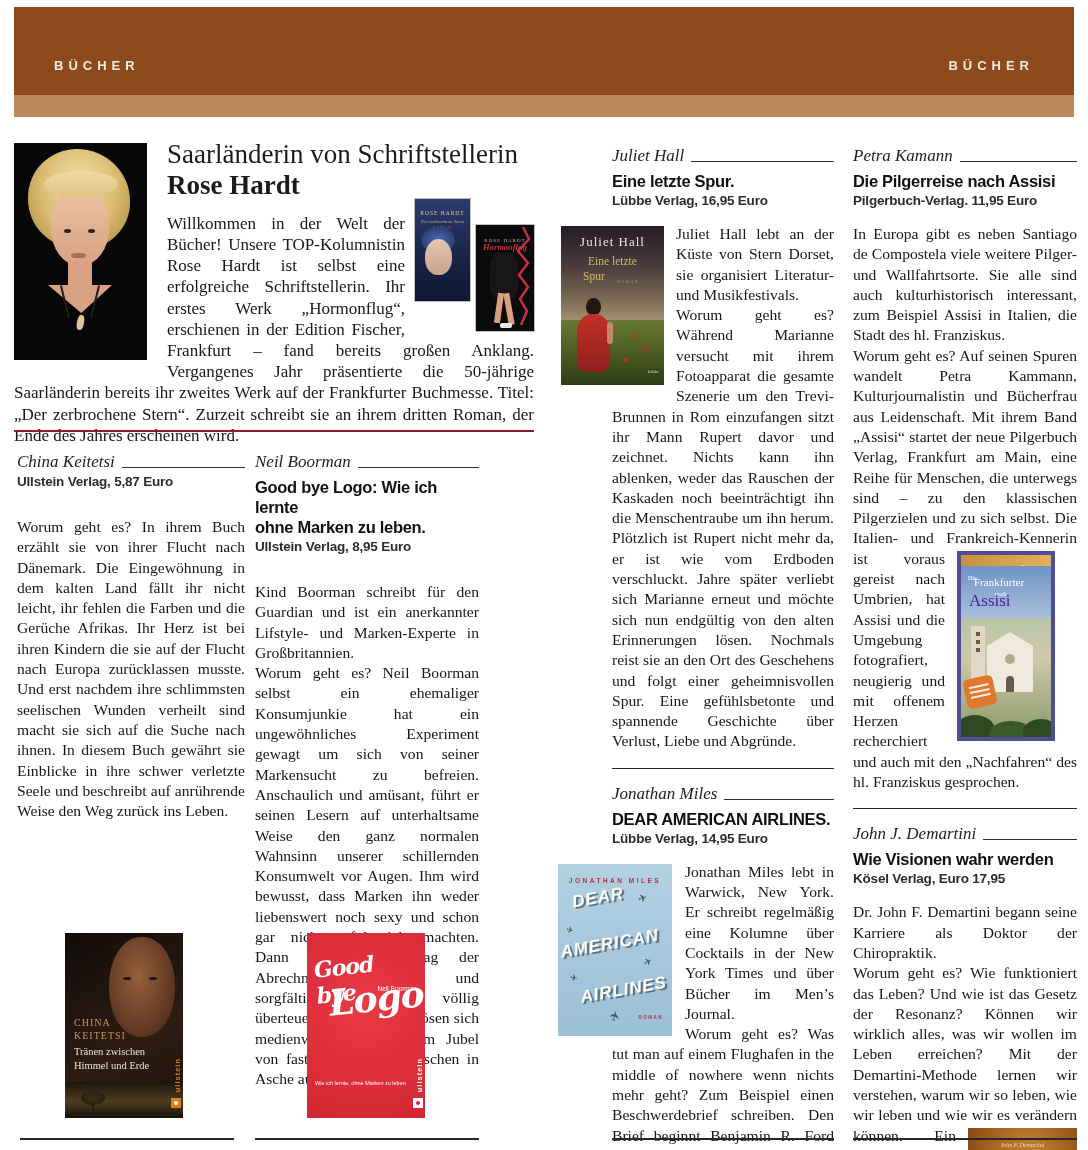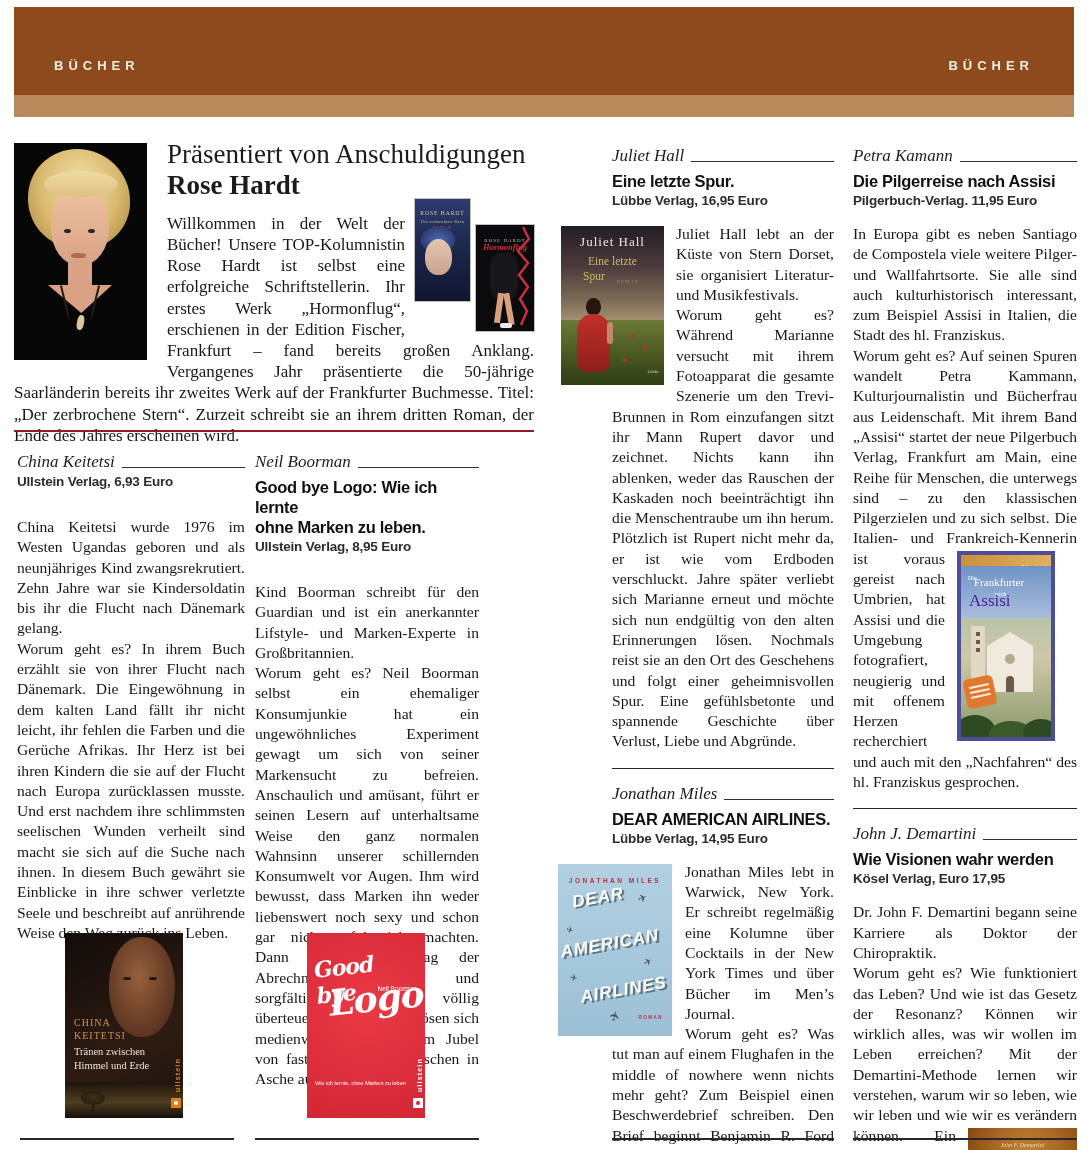--- a/index.html
+++ b/index.html
@@ -212,21 +212,21 @@
     <div class="ph-bang"></div>
     <div class="ph-eye" style="left:50px;top:86px;"></div>
     <div class="ph-eye" style="left:74px;top:86px;"></div>
     <div class="ph-mouth"></div>
     <div class="ph-neck"></div>
     <div class="ph-chest"></div>
     <div class="ph-cordL"></div>
     <div class="ph-cordR"></div>
     <div class="ph-pendant"></div>
   </div>
-  <div class="feature-subtitle">Präsentiert von Anschuldigungen</div>
+  <div class="feature-subtitle">Saarländerin von Schriftstellerin</div>
   <div class="feature-presenter">Rose Hardt</div>
   <div class="feature-intro">
     <span class="sm-covers">
       <span class="sm-cover" id="sm1">
         <span class="a">ROSE HARDT</span>
         <span class="t">Der zerbrochene Stern</span>
         <span class="g">ROMAN</span>
         <span class="veil"></span>
         <span class="face"></span>
       </span>
@@ -245,23 +245,22 @@
   </div>
 </div>
 
 <div id="red-rule"></div>
 
 <div class="col" id="col1">
   <div class="byline">
     <span>China Keitetsi</span>
     <span class="rule"></span>
   </div>
-  <div class="pub">Ullstein Verlag, 6,93 Euro</div>
+  <div class="pub">Ullstein Verlag, 5,87 Euro</div>
   <div class="rbody mt-lg">
-    <p>China Keitetsi wurde 1976 im Westen Ugandas geboren und als neunjähriges Kind zwangsrekrutiert. Zehn Jahre war sie Kindersoldatin bis ihr die Flucht nach Dänemark gelang.</p>
     <p><span class="qlabel">Worum geht es?</span><span> In ihrem Buch erzählt sie von ihrer Flucht nach Dänemark. Die Eingewöhnung in dem kalten Land fällt ihr nicht leicht, ihr fehlen die Farben und die Gerüche Afrikas. Ihr Herz ist bei ihren Kindern die sie auf der Flucht nach Europa zurücklassen musste. Und erst nachdem ihre schlimmsten seelischen Wunden verheilt sind macht sie sich auf die Suche nach ihnen. In diesem Buch gewährt sie Einblicke in ihre schwer verletzte Seele und beschreibt auf anrührende Weise den Weg zurück ins Leben.</span></p>
   </div>
 </div>
 
 <div class="col" id="col2">
   <div class="byline">
     <span>Neil Boorman</span>
     <span class="rule"></span>
   </div>
   <div class="btitle">Good bye Logo: Wie ich lernte

